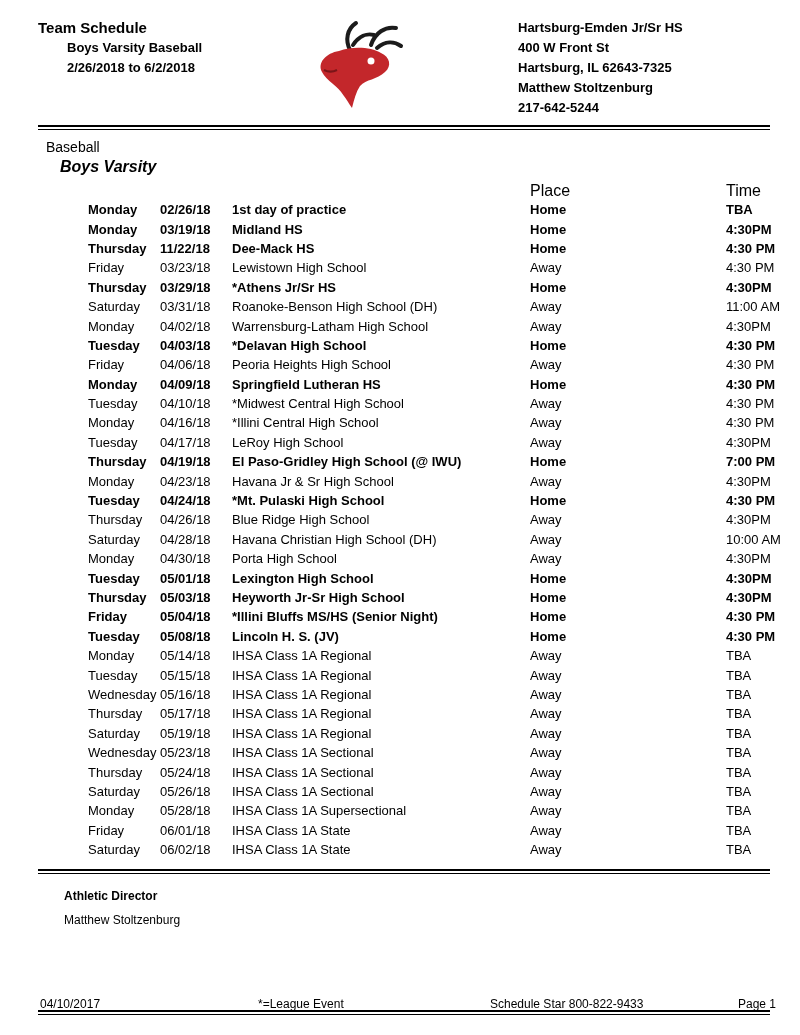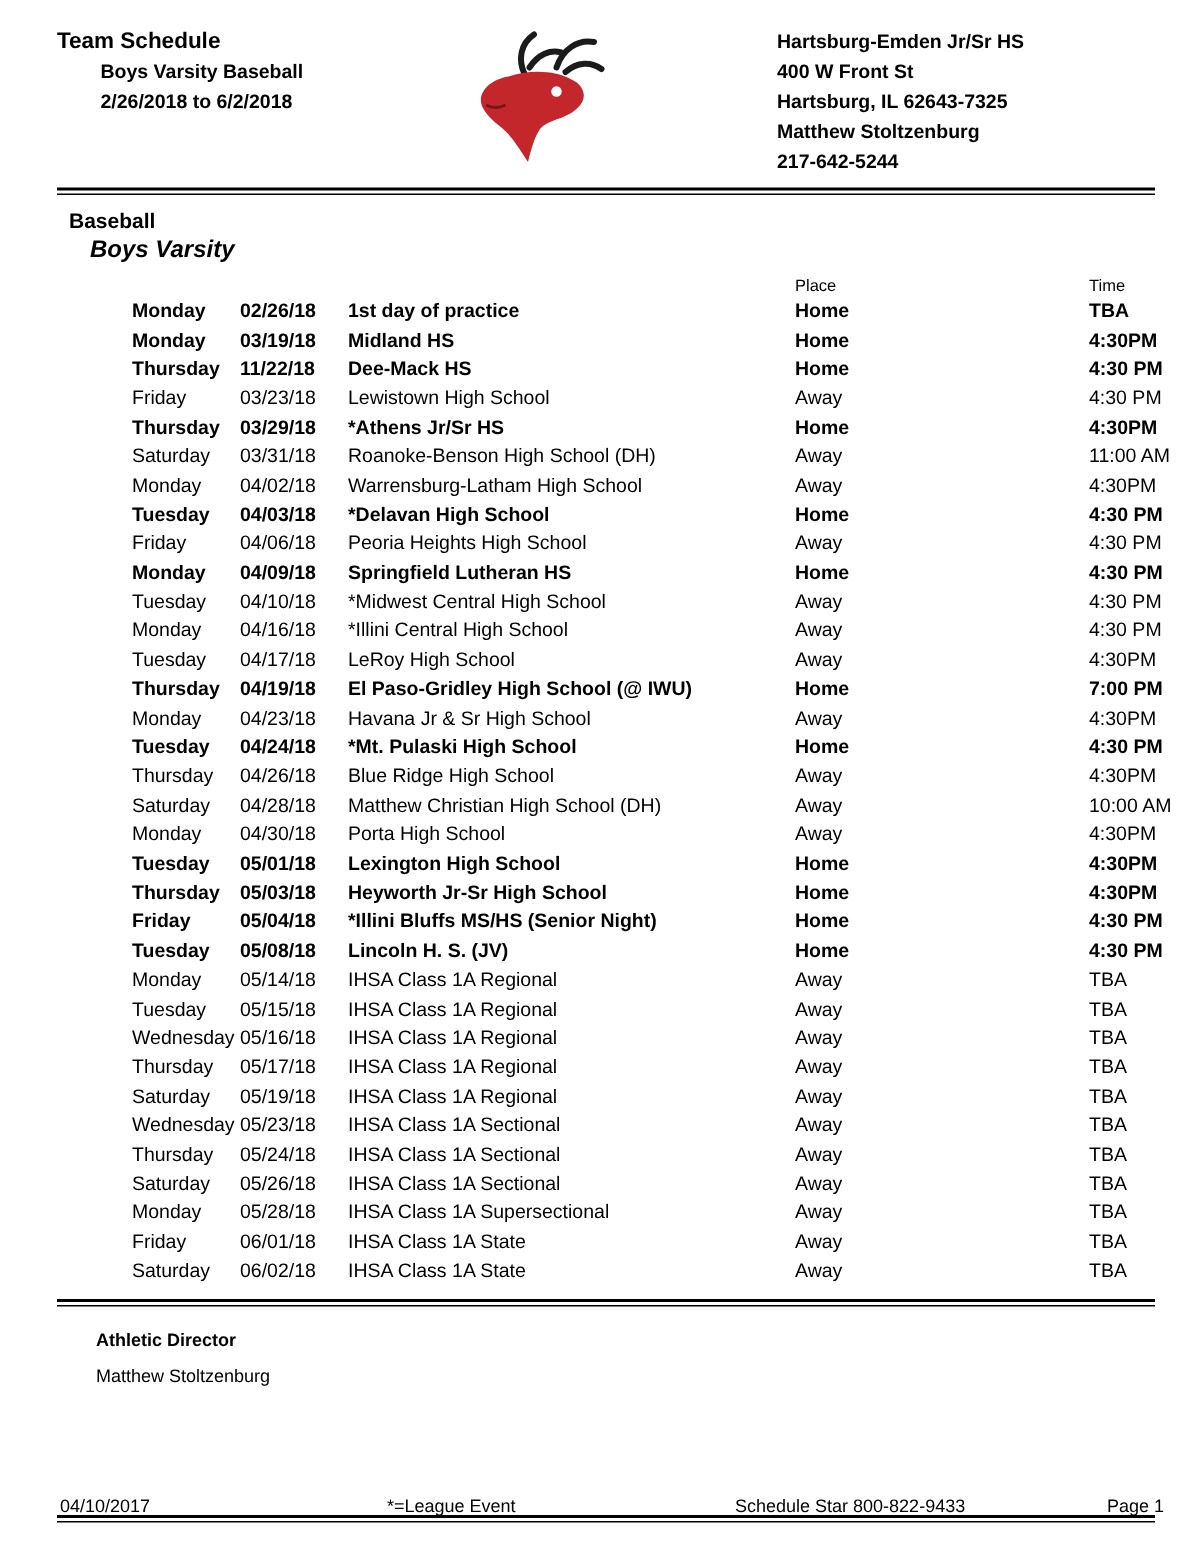--- a/index.html
+++ b/index.html
@@ -25,31 +25,31 @@
   .rule {
     margin-left: 38px; margin-right: 30px;
     border-top: 2px solid #000;
     border-bottom: 1px solid #000;
     height: 5px;
   }
   .rule-header { margin-top: 7px; }
   .rule-staff  { margin-top: 10px; }
   .rule-bottom { position: absolute; left: 0; right: 0; top: 1010px; }
   
-  .sport { font-size: 14px; font-weight: bold; margin: 9px 0 0 46px; }
+  .sport { font-size: 14px; font-weight: normal; margin: 9px 0 0 46px; }
   .level { font-size: 16px; font-weight: bold; font-style: italic; margin: 3px 0 0 60px; }
   
   table.schedule {
     border-collapse: collapse;
     table-layout: fixed;
     margin: 6px 0 0 88px;
     width: 698px;
   }
   table.schedule th {
-    font-size: 11px; font-weight: normal; text-align: left;
+    font-size: 16px; font-weight: normal; text-align: left;
     height: 15px; vertical-align: bottom; padding: 0;
   }
   table.schedule td {
     font-size: 13px; height: 19.4px; vertical-align: middle;
     padding: 0; white-space: nowrap; overflow: hidden;
   }
   table.schedule col.c-day   { width: 72px; }
   table.schedule col.c-date  { width: 72px; }
   table.schedule col.c-event { width: 298px; }
   table.schedule col.c-place { width: 196px; }
@@ -241,21 +241,21 @@
         <tr>
     <td>Thursday</td>
     <td>04/26/18</td>
     <td>Blue Ridge High School</td>
     <td>Away</td>
     <td>4:30PM</td>
   </tr>
         <tr>
     <td>Saturday</td>
     <td>04/28/18</td>
-    <td>Matthew Christian High School (DH)</td>
+    <td>Havana Christian High School (DH)</td>
     <td>Away</td>
     <td>10:00 AM</td>
   </tr>
         <tr>
     <td>Monday</td>
     <td>04/30/18</td>
     <td>Porta High School</td>
     <td>Away</td>
     <td>4:30PM</td>
   </tr>

